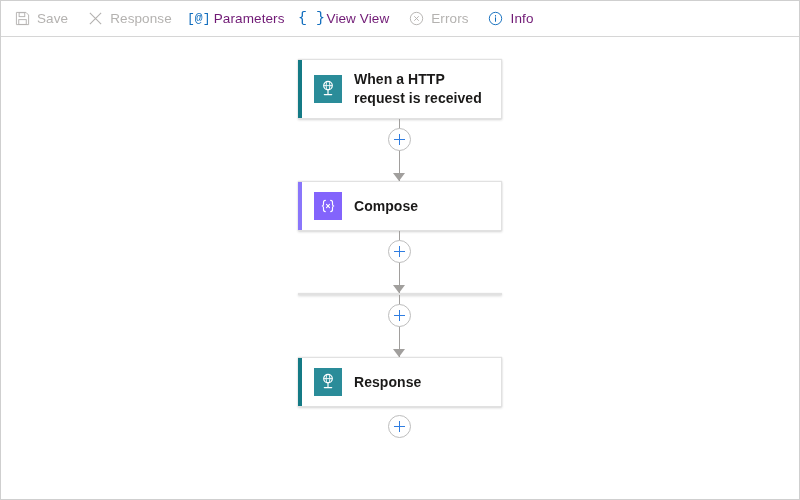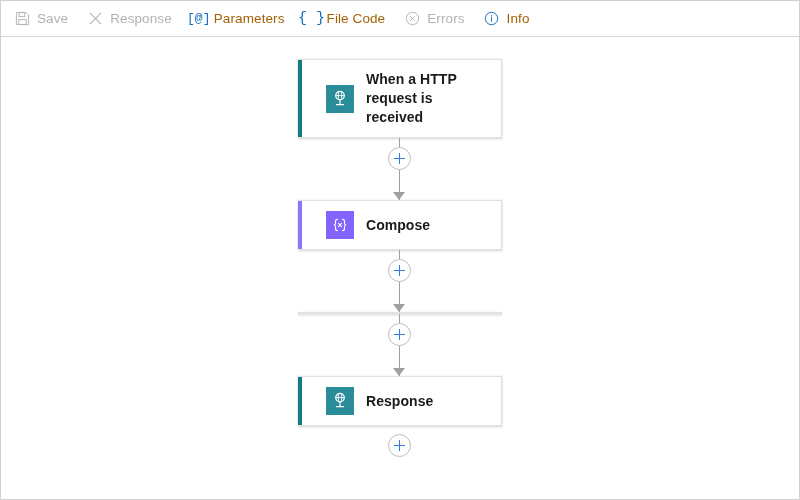--- a/index.html
+++ b/index.html
@@ -48,21 +48,21 @@
     width: 18px;
     height: 18px;
     display: flex;
     align-items: center;
     justify-content: center;
     margin-right: 6px;
     flex: 0 0 auto;
   }
   .tb-label {
     font-size: 13.5px;
-    color: #a16207;
+    color: #701a75;
     letter-spacing: .1px;
   }
   .tb-item.disabled .tb-label { color: #b4b2b0; }
   .tb-glyph {
     font-size: 14px;
     color: #0f6cbd;
     line-height: 1;
   }
   .tb-glyph.mono { font-family: "Liberation Mono", monospace; font-size: 15px; }
 
@@ -89,21 +89,20 @@
     box-sizing: border-box;
     width: 204px;
     background: #ffffff;
     border: 1px solid #e1e1e1;
     border-left: none;
     box-shadow: 0 1.2px 2.4px rgba(0,0,0,0.16), 0 0 1px rgba(0,0,0,0.10);
     display: flex;
     align-items: center;
     padding: 0 12px 0 0;
     cursor: pointer;
-    gap: 12px;
   }
   .card-accent {
     flex: 0 0 auto;
     width: 4px;
     align-self: stretch;
   }
   .card-inner {
     display: flex;
     align-items: center;
     padding: 10px 0 10px 12px;
@@ -213,21 +212,21 @@
       <span class="tb-ico">
         <span class="tb-glyph mono" style="font-size:13px;">[@]</span>
       </span>
       <span class="tb-label">Parameters</span>
     </div>
 
     <div class="tb-item">
       <span class="tb-ico">
         <span class="tb-glyph mono">{&nbsp;}</span>
       </span>
-      <span class="tb-label">File Code</span>
+      <span class="tb-label">View View</span>
     </div>
 
     <div class="tb-item disabled">
       <span class="tb-ico">
         <svg width="15" height="15" viewBox="0 0 16 16">
           <circle cx="8" cy="8" r="6.6" fill="none" stroke="#b4b2b0" stroke-width="1"></circle>
           <path d="M5.6 5.6l4.8 4.8M10.4 5.6l-4.8 4.8" stroke="#b4b2b0" stroke-width="1" fill="none"></path>
         </svg>
       </span>
       <span class="tb-label">Errors</span>

